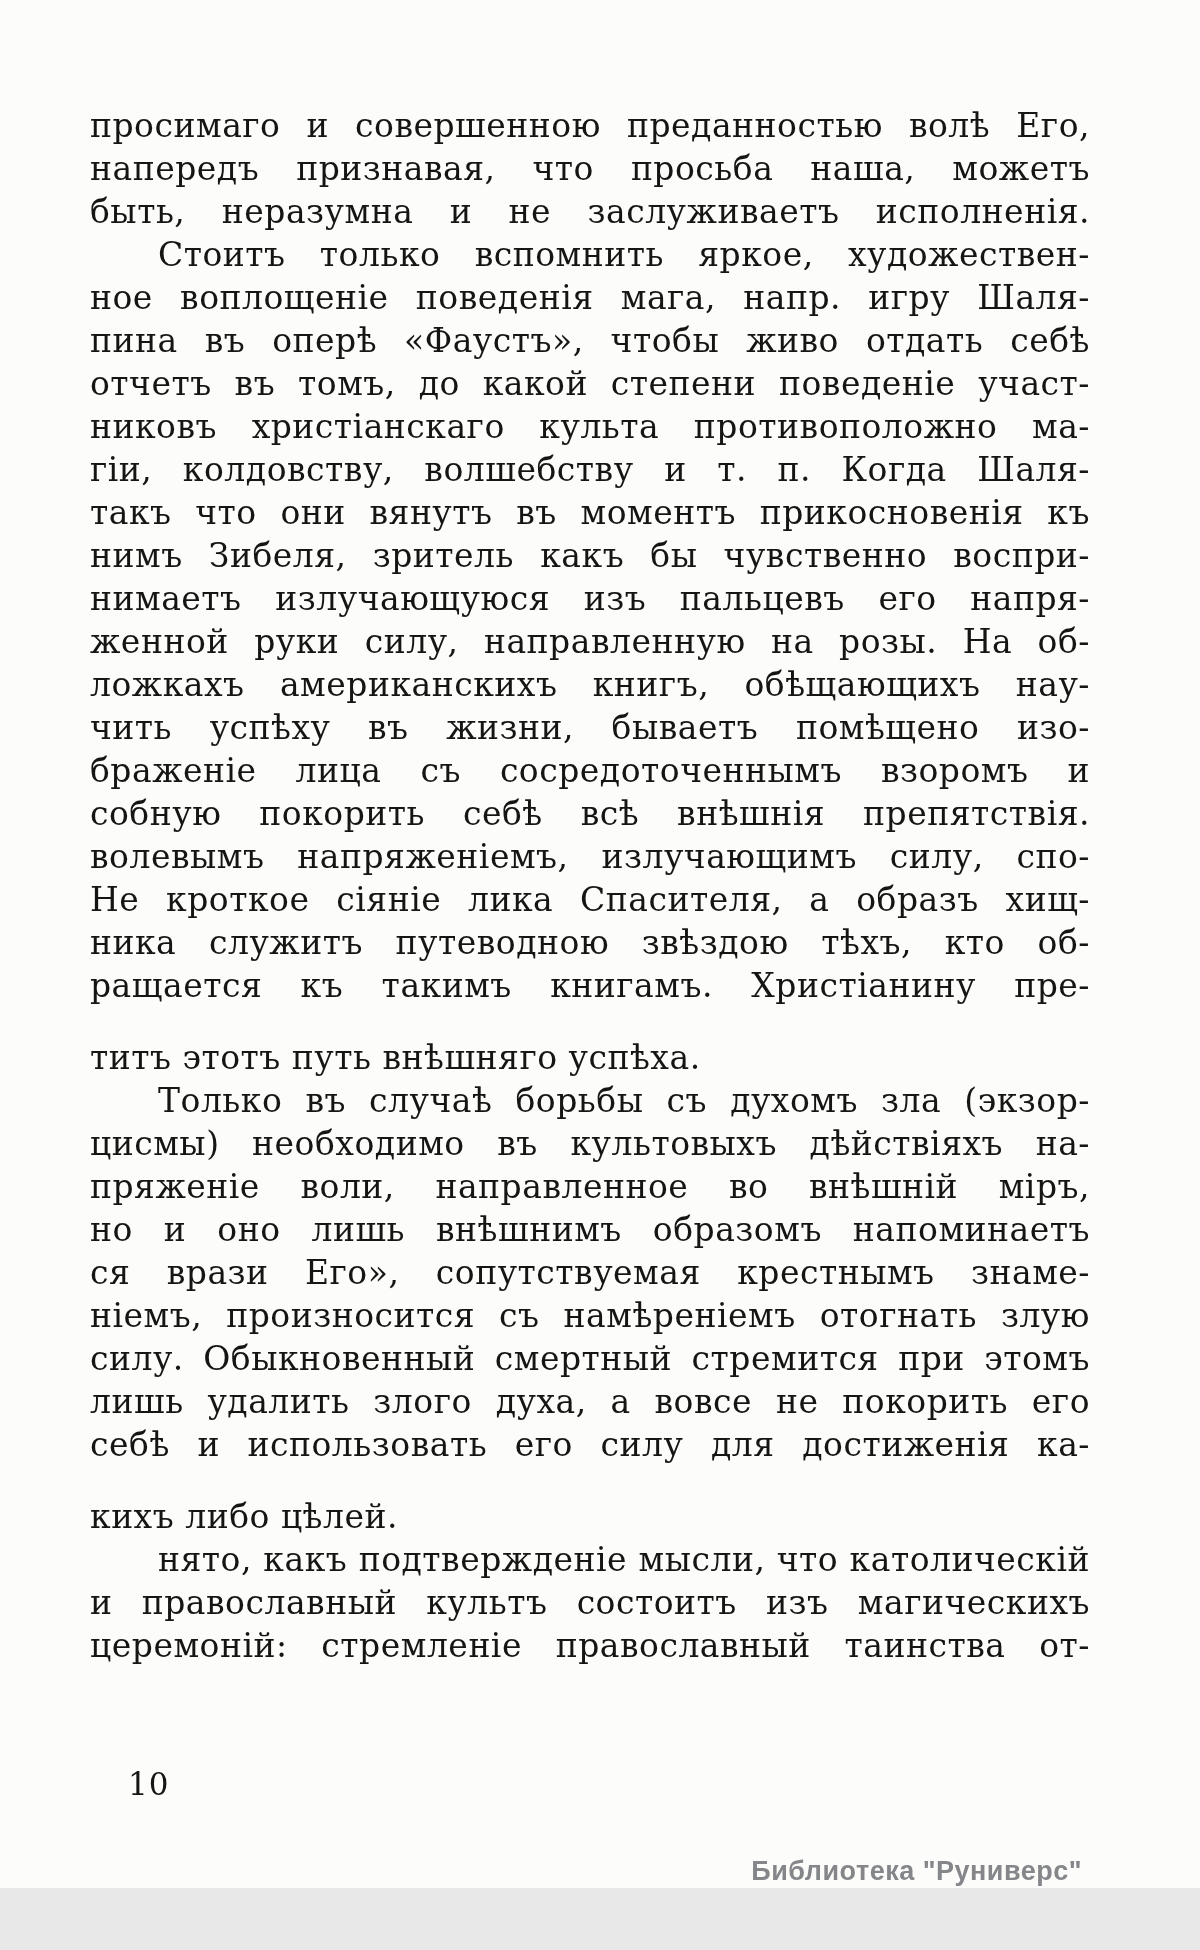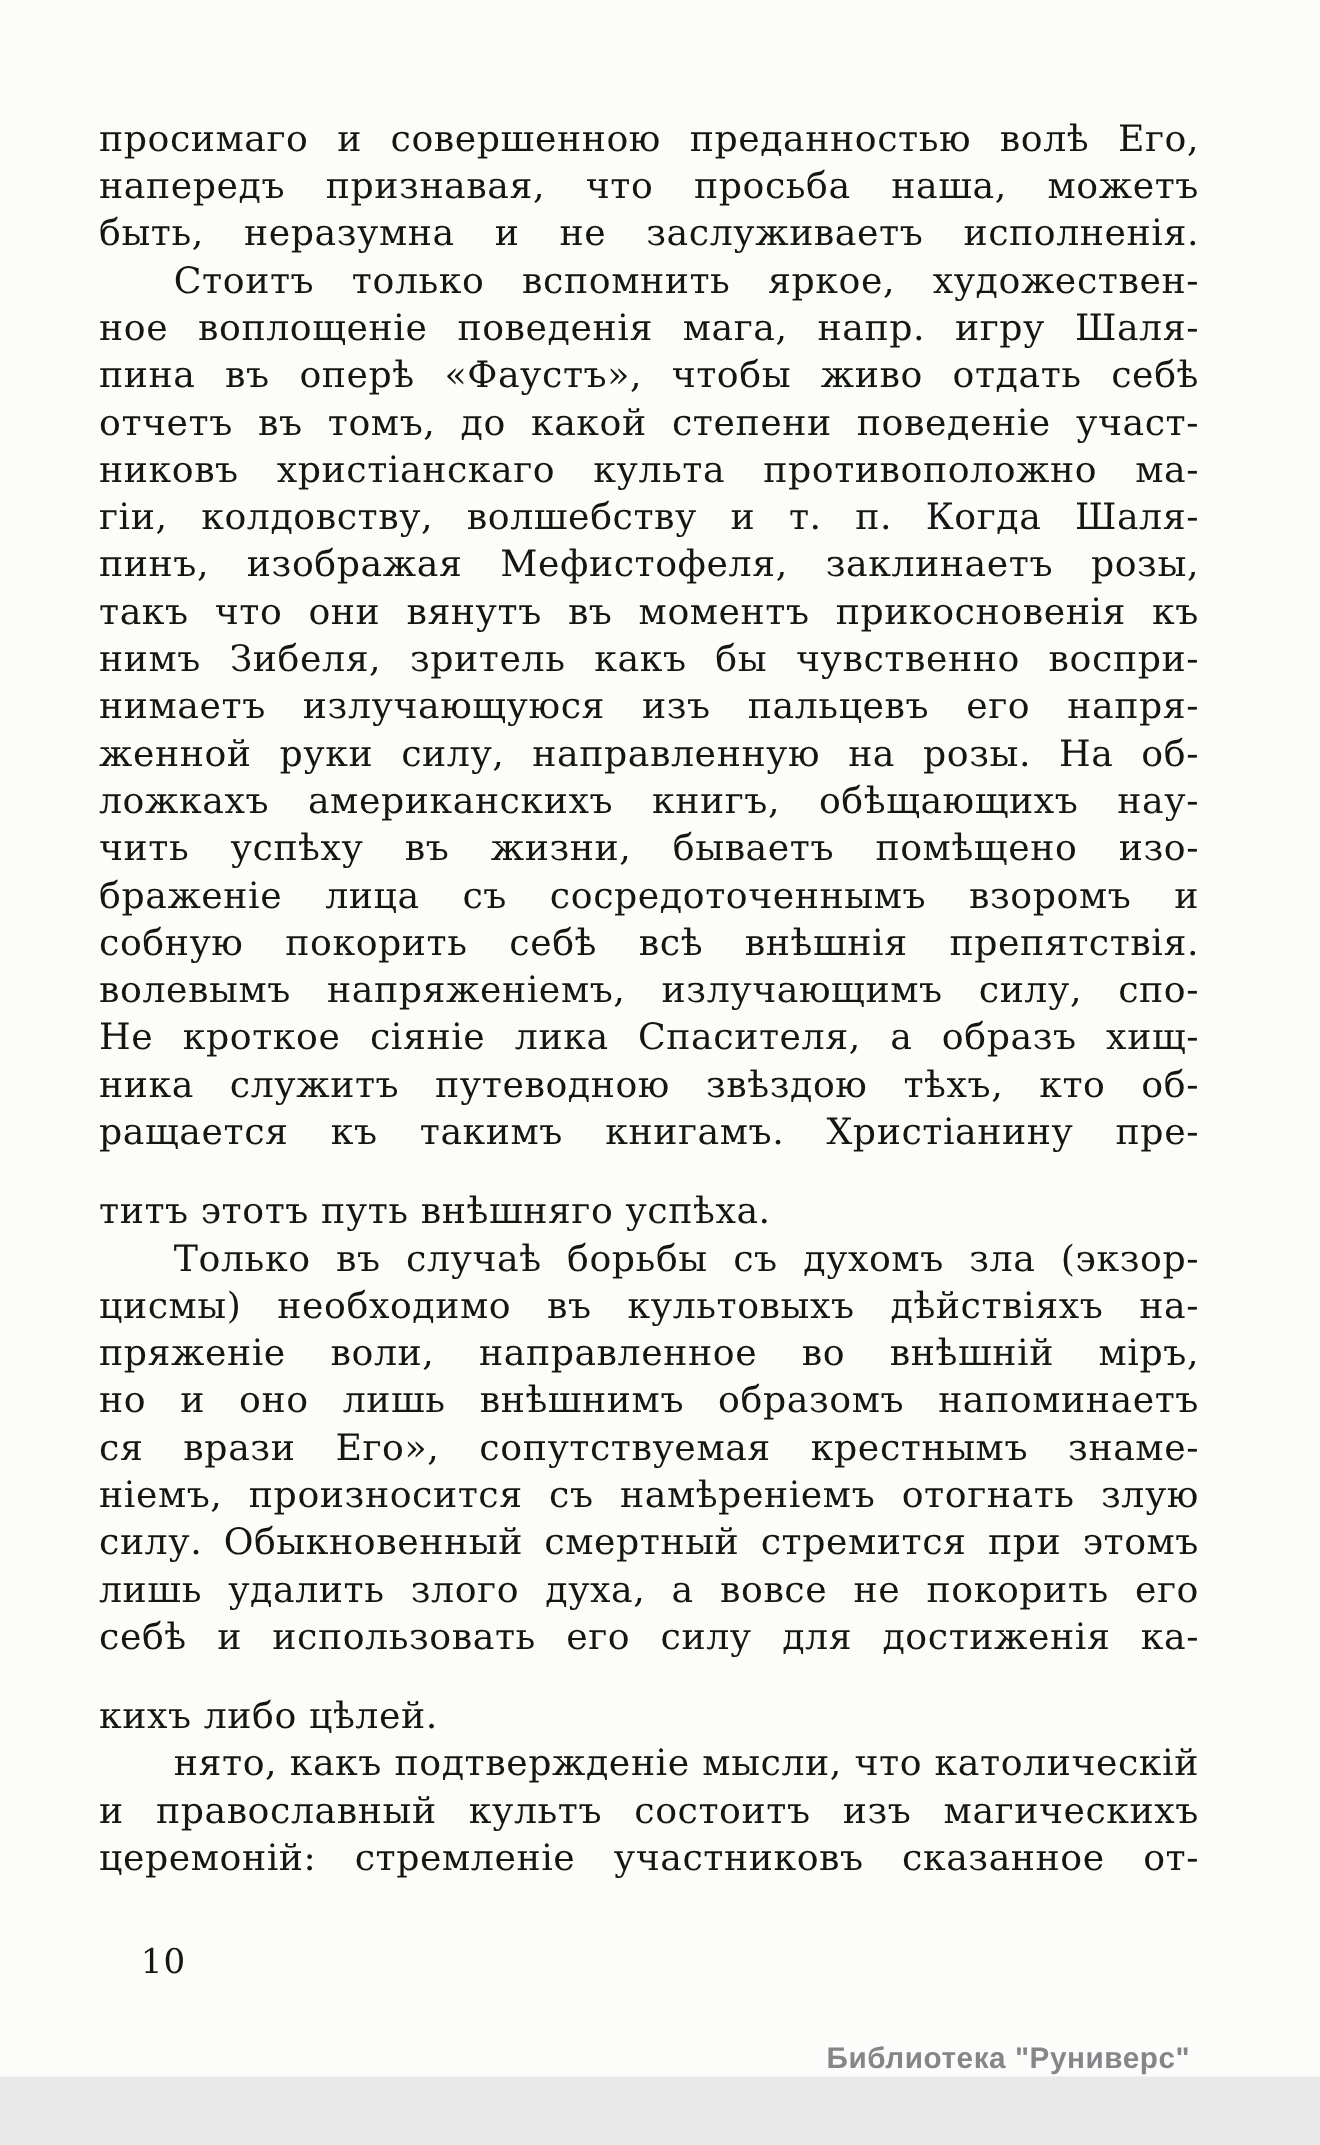--- a/index.html
+++ b/index.html
@@ -72,21 +72,20 @@
         <div class="line">напередъ признавая, что просьба наша, можетъ</div>
         <div class="line">быть, неразумна и не заслуживаетъ исполненія.</div>
       </div>
       <div class="para indent">
         <div class="line">Стоитъ только вспомнить яркое, художествен-</div>
         <div class="line">ное воплощеніе поведенія мага, напр. игру Шаля-</div>
         <div class="line">пина въ оперѣ «Фаустъ», чтобы живо отдать себѣ</div>
         <div class="line">отчетъ въ томъ, до какой степени поведеніе участ-</div>
         <div class="line">никовъ христіанскаго культа противоположно ма-</div>
         <div class="line">гіи, колдовству, волшебству и т. п. Когда Шаля-</div>
-        <div class="line">пинъ, изображая Мефистофеля, заклинаетъ розы,</div>
         <div class="line">такъ что они вянутъ въ моментъ прикосновенія къ</div>
         <div class="line">нимъ Зибеля, зритель какъ бы чувственно воспри-</div>
         <div class="line">нимаетъ излучающуюся изъ пальцевъ его напря-</div>
         <div class="line">женной руки силу, направленную на розы. На об-</div>
         <div class="line">ложкахъ американскихъ книгъ, обѣщающихъ нау-</div>
         <div class="line">чить успѣху въ жизни, бываетъ помѣщено изо-</div>
         <div class="line">браженіе лица съ сосредоточеннымъ взоромъ и</div>
         <div class="line">собную покорить себѣ всѣ внѣшнія препятствія.</div>
         <div class="line">волевымъ напряженіемъ, излучающимъ силу, спо-</div>
         <div class="line">Не кроткое сіяніе лика Спасителя, а образъ хищ-</div>
@@ -102,18 +101,18 @@
         <div class="line">ся врази Его», сопутствуемая крестнымъ знаме-</div>
         <div class="line">ніемъ, произносится съ намѣреніемъ отогнать злую</div>
         <div class="line">силу. Обыкновенный смертный стремится при этомъ</div>
         <div class="line">лишь удалить злого духа, а вовсе не покорить его</div>
         <div class="line">себѣ и использовать его силу для достиженія ка-</div>
         <div class="line no-just">кихъ либо цѣлей.</div>
       </div>
       <div class="para indent">
         <div class="line">нято, какъ подтвержденіе мысли, что католическій</div>
         <div class="line">и православный культъ состоитъ изъ магическихъ</div>
-        <div class="line">церемоній: стремленіе участниковъ сказанное от-</div>
+        <div class="line">церемоній: стремленіе православный таинства от-</div>
       </div>
     </div>
   <div class="page-number">10</div>
   <div class="watermark">Библиотека "Руниверс"</div>
 </div>
 
 </body></html>

